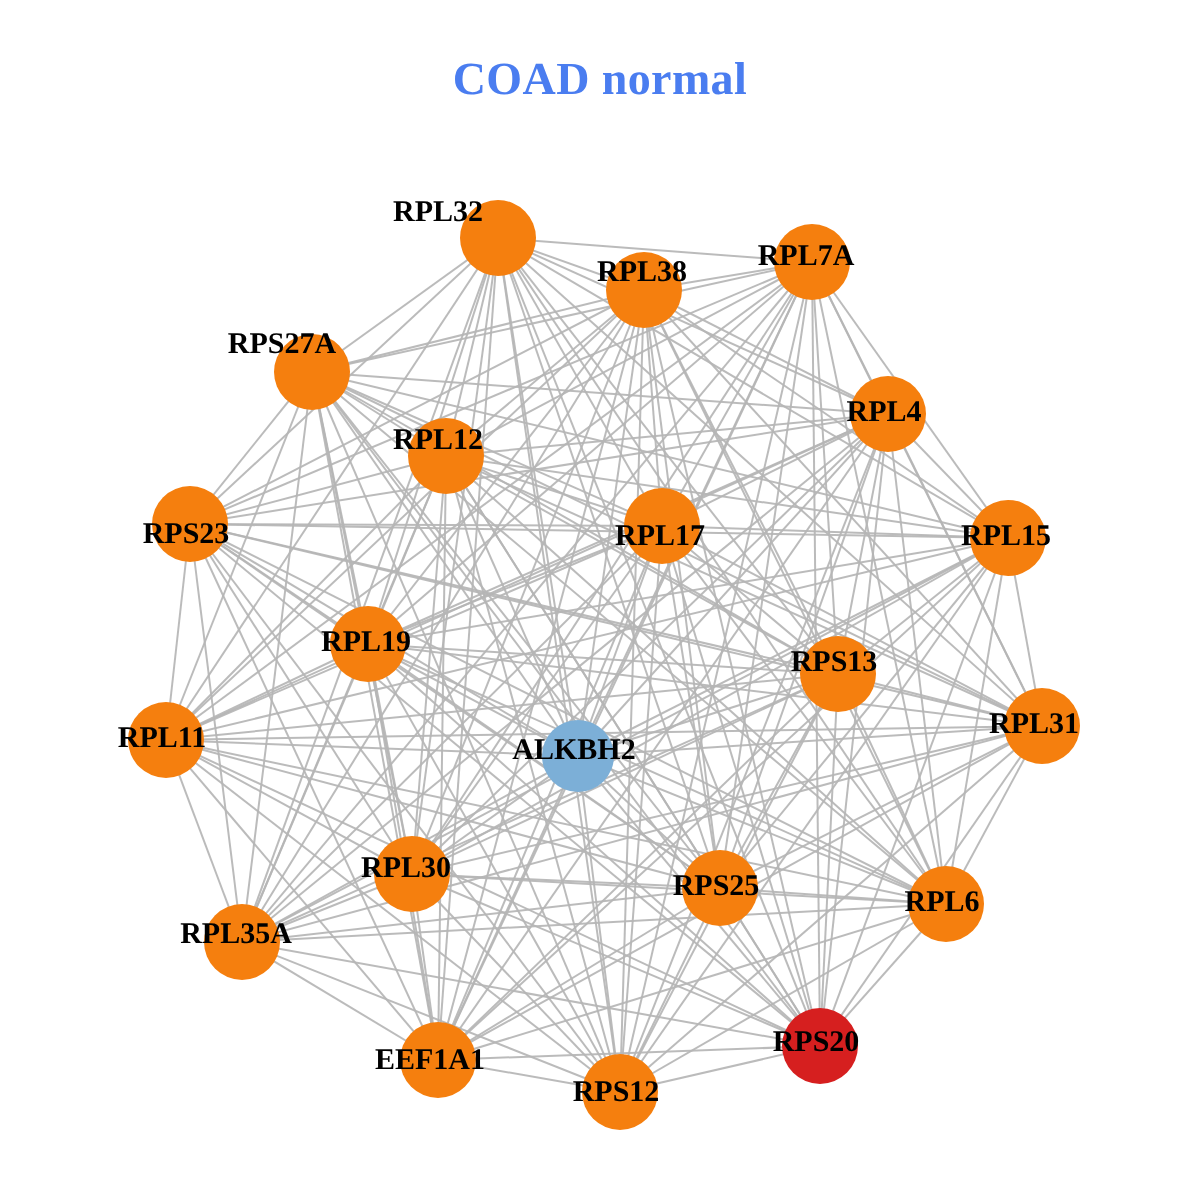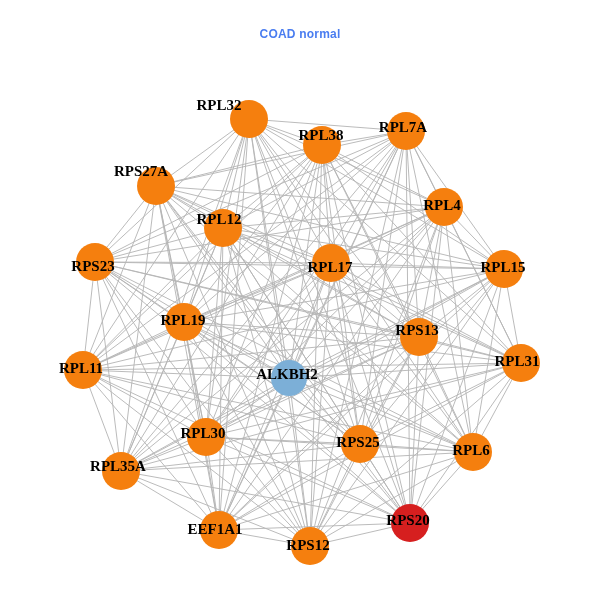--- a/index.html
+++ b/index.html
@@ -17,22 +17,22 @@
     height: 600px;
     background: #ffffff;
     overflow: hidden;
   }
   #graph-title {
     position: absolute;
     left: 0;
     top: 27px;
     width: 600px;
     text-align: center;
-    font-family: Liberation Sans, sans-serif;
-    font-size: 12px;
+    font-family: Liberation Serif, serif;
+    font-size: 23px;
     font-weight: bold;
     color: #4a7df0;
     letter-spacing: 0.2px;
     user-select: none;
   }
   #network-svg {
     position: absolute;
     left: 0;
     top: 0;
     width: 600px;

